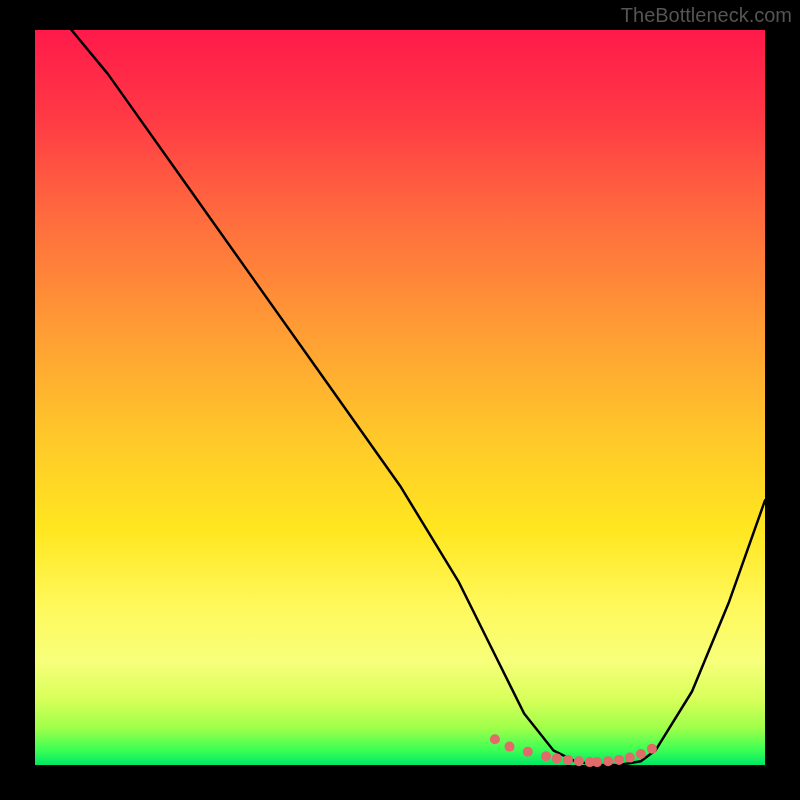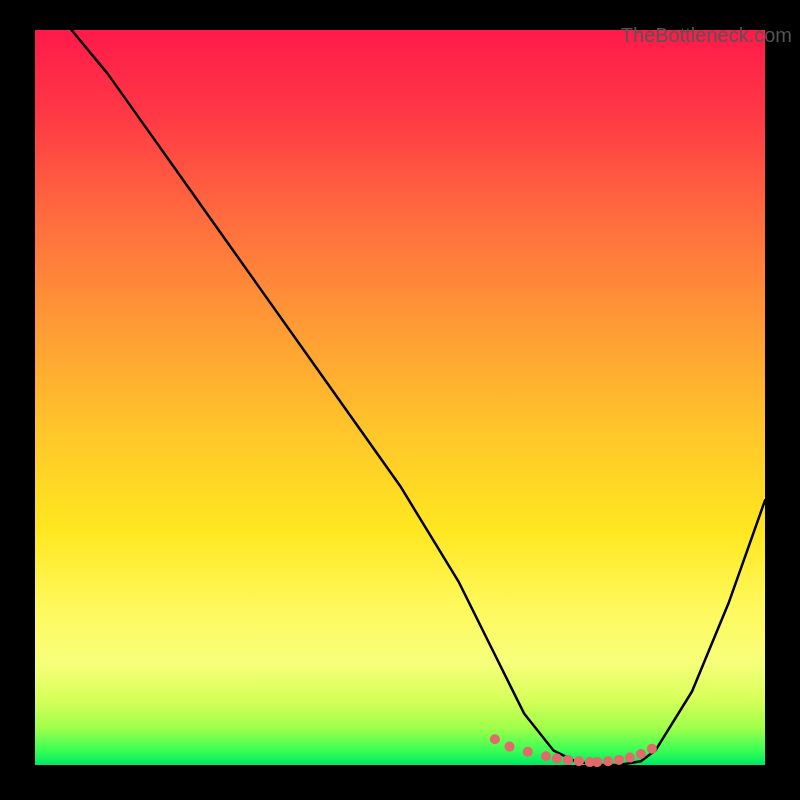--- a/index.html
+++ b/index.html
@@ -13,21 +13,20 @@
     font-family: Arial, sans-serif;
   }
   .watermark {
     position: absolute;
     top: 4px;
     right: 8px;
     color: #555;
     font-size: 20px;
     font-weight: 500;
     z-index: 10;
-    margin-top: 20px;
   }
   .plot-area {
     position: absolute;
     left: 35px;
     top: 30px;
     width: 730px;
     height: 735px;
     background: linear-gradient(to bottom,
       #ff1a4a 0%,
       #ff3a45 12%,

